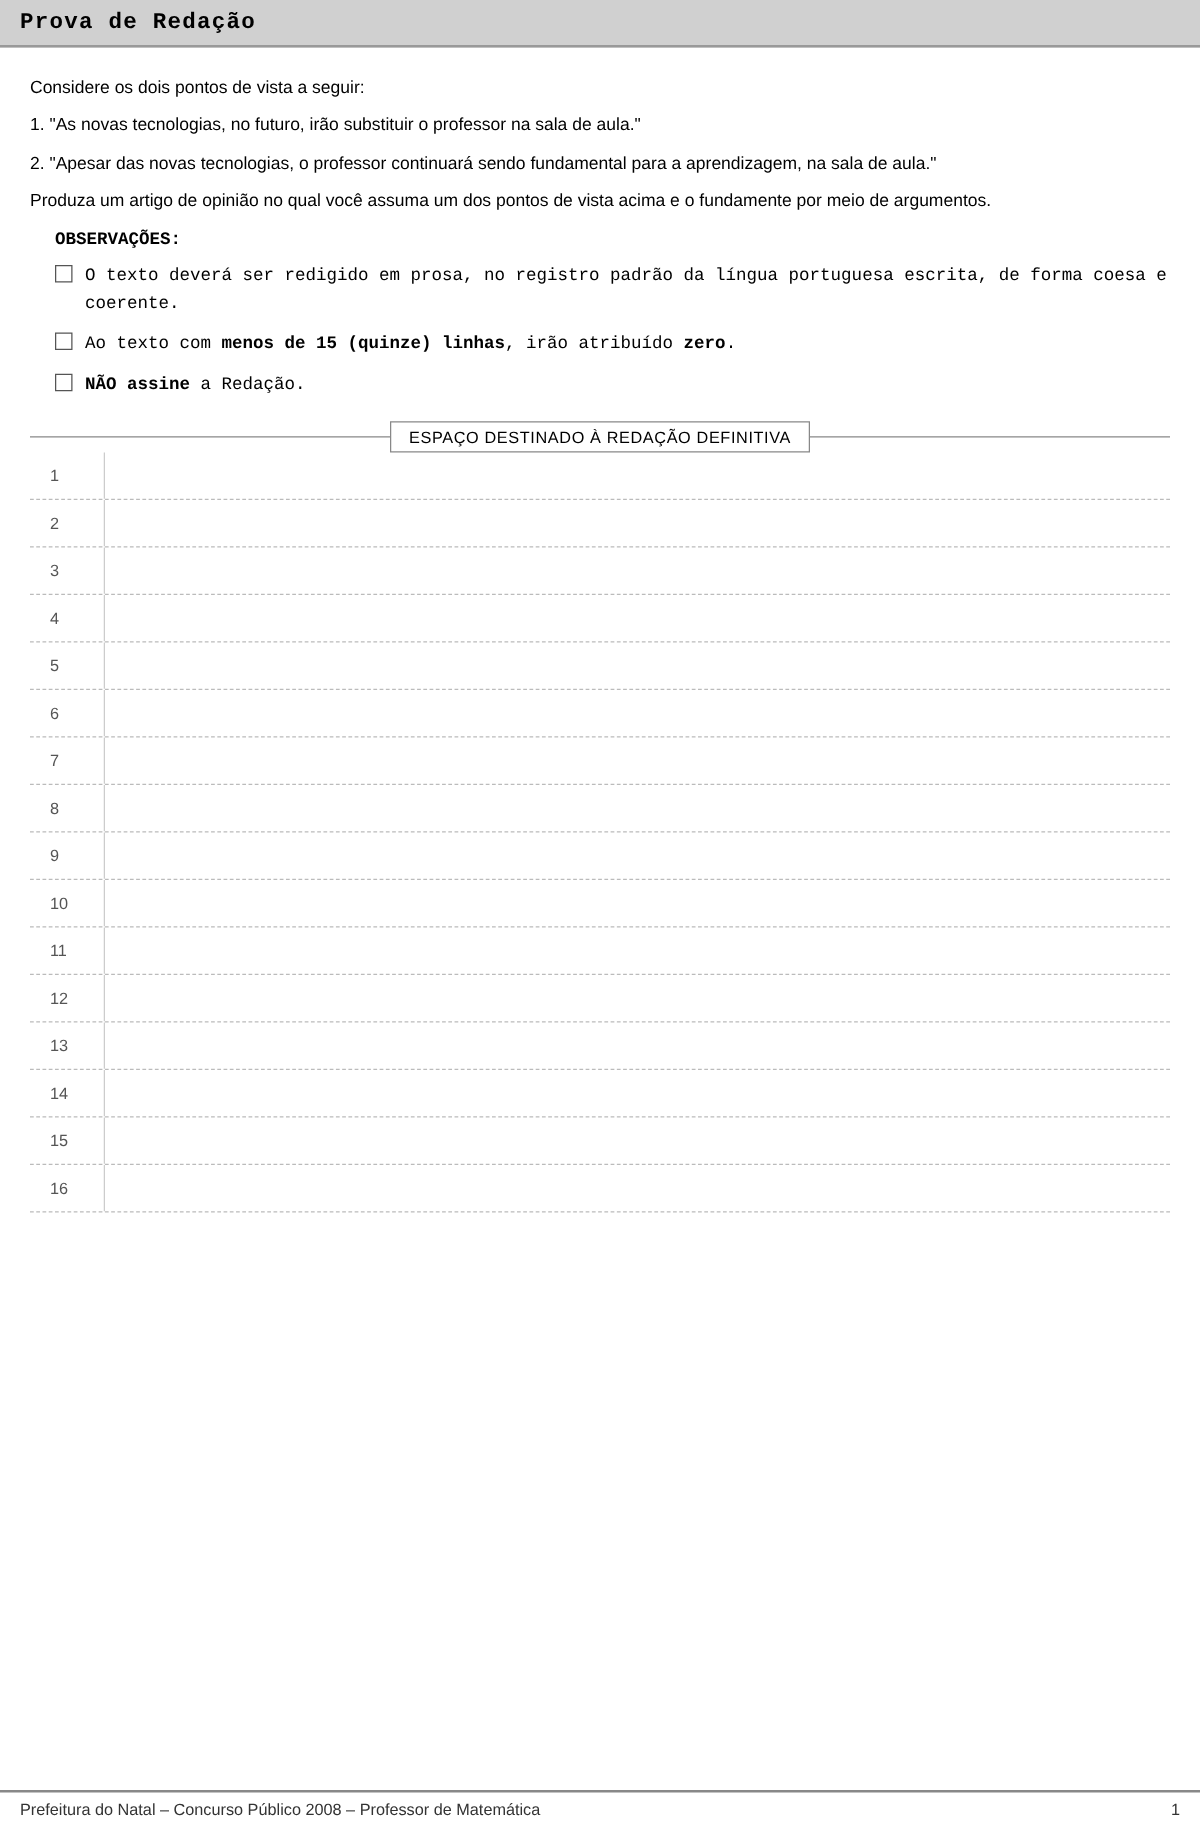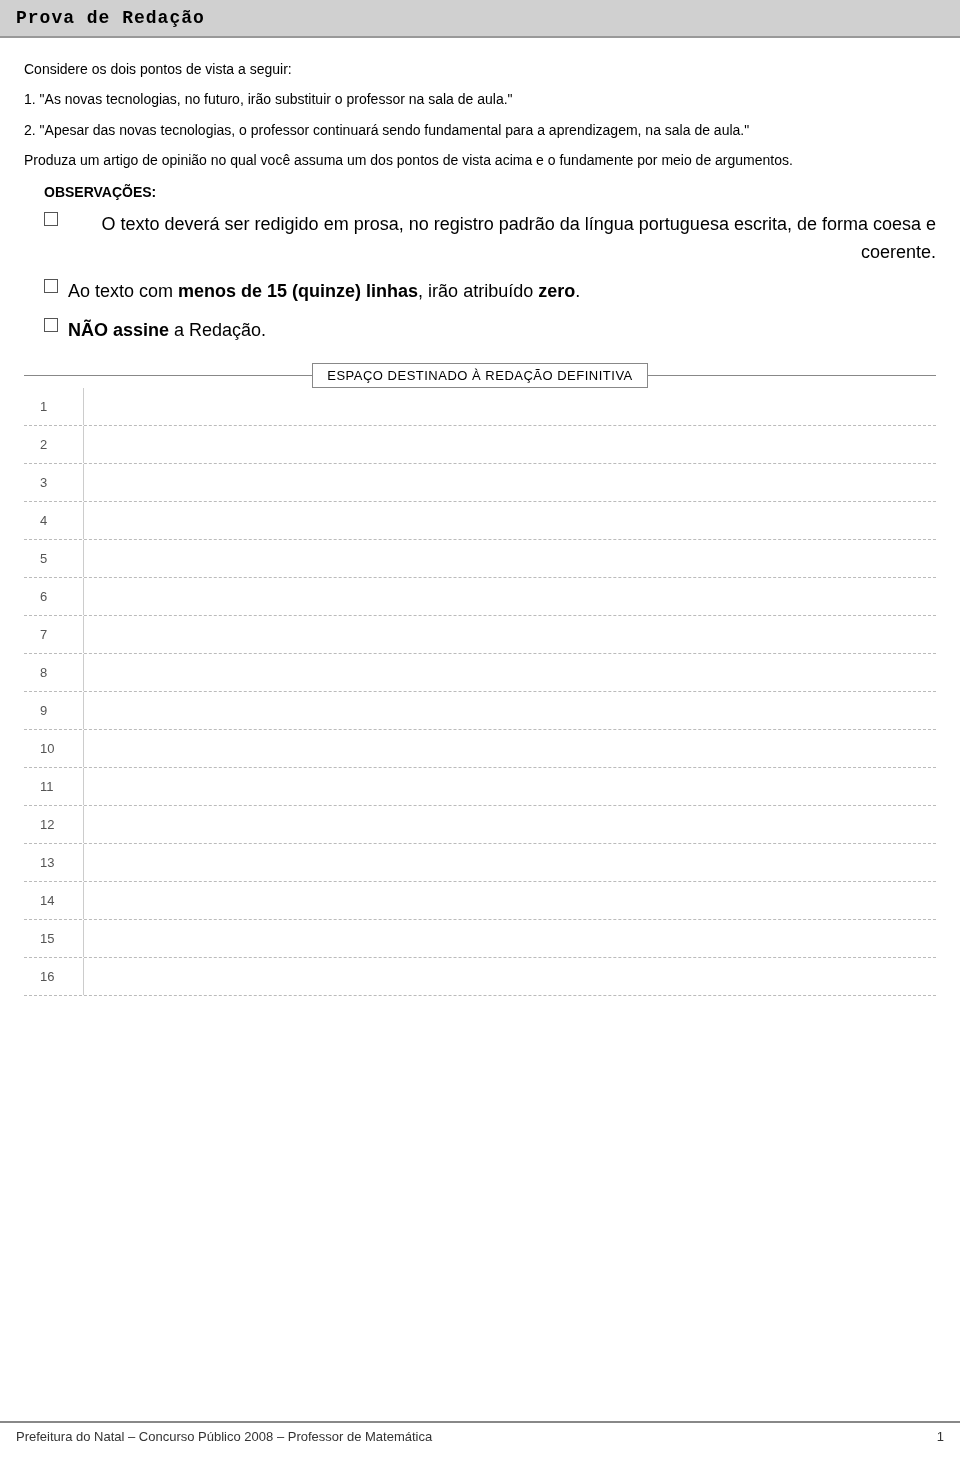--- a/index.html
+++ b/index.html
@@ -65,20 +65,21 @@
       font-size: 14px;
       line-height: 1.6;
       margin-top: 8px;
       margin-bottom: 4px;
     }
 
     
     .observacoes-section {
       margin-top: 12px;
       margin-bottom: 8px;
+      font-family: Liberation Mono, monospace;
     }
 
     .observacoes-title {
       font-size: 14px;
       font-weight: bold;
       margin-bottom: 10px;
       margin-left: 20px;
     }
 
     .obs-item {
@@ -92,23 +93,22 @@
       width: 14px;
       height: 14px;
       border: 1.5px solid #555;
       margin-right: 10px;
       margin-top: 2px;
       flex-shrink: 0;
       background: #fff;
     }
 
     .obs-text {
-      font-size: 18px;
+      font-size: 14px;
       line-height: 1.6;
-      text-align: right;
     }
 
     .obs-text strong {
       font-weight: bold;
     }
 
     
     .divider {
       display: flex;
       align-items: center;
@@ -158,21 +158,21 @@
 
     .line-content {
       flex: 1;
       border: none;
       background: transparent;
     }
 
     
     .footer {
       position: fixed;
-      bottom: 16px;
+      bottom: 5px;
       width: 960px;
       border-top: 2px solid #888;
       background: #fff;
       padding: 6px 16px;
       display: flex;
       justify-content: space-between;
       align-items: center;
     }
 
     .footer-text {

